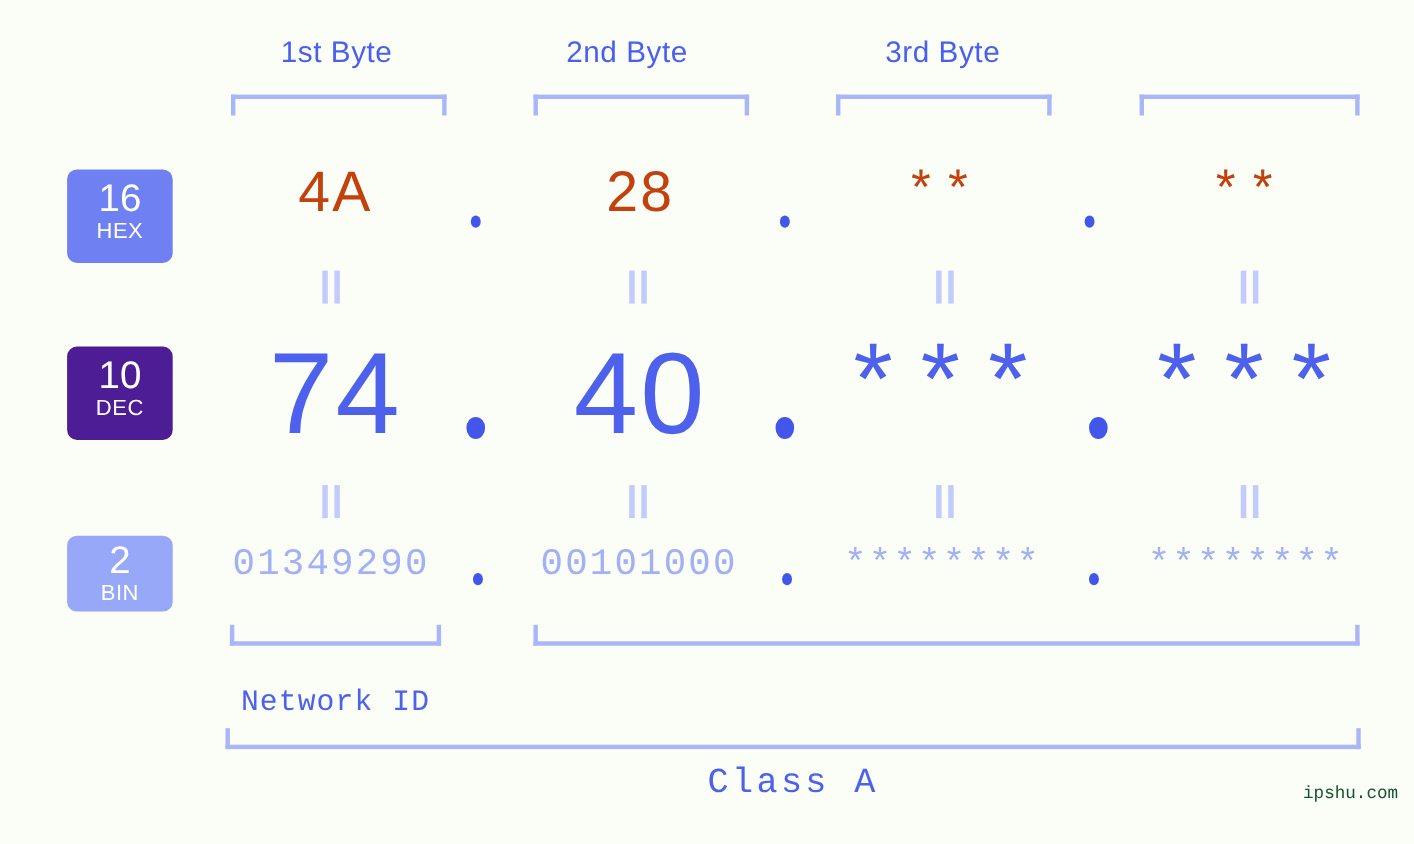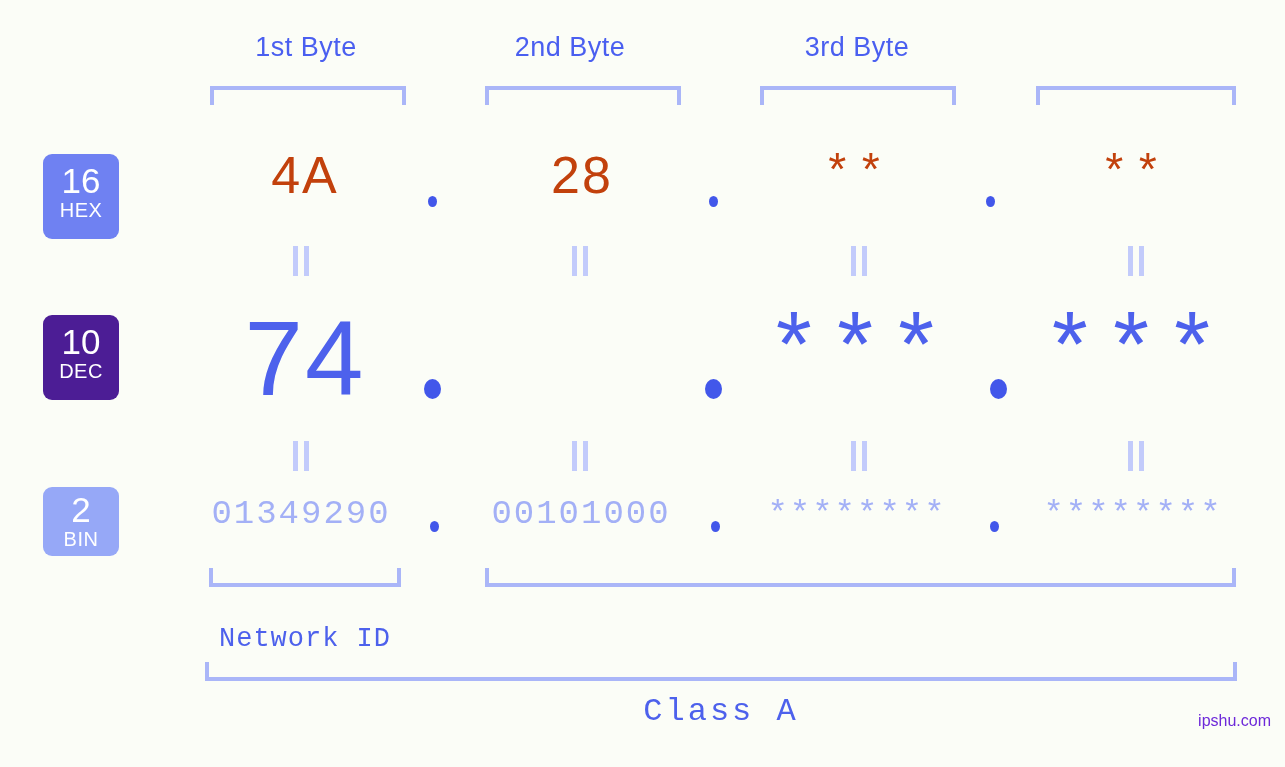--- a/index.html
+++ b/index.html
@@ -39,22 +39,22 @@
     height:19px;
     border-bottom:4px solid #aab6f8;
     border-left:4px solid #aab6f8;
     border-right:4px solid #aab6f8;
     box-sizing:border-box;
   }
 
   
   .badge{
     position:absolute;
-    left:43px;
-    width:76px;
+    left:61px;
+    width:96px;
     border-radius:9px;
     color:#ffffff;
     text-align:center;
     box-sizing:border-box;
     font-family:"Liberation Sans", sans-serif;
   }
   .badge .num{
     display:block;
     font-size:35px;
     line-height:37px;
@@ -183,23 +183,23 @@
     color:#4d61ec;
     letter-spacing:3px;
     white-space:nowrap;
   }
 
   
   .watermark{
     position:absolute;
     right:14px;
     top:712px;
-    font-family:Liberation Sans, sans-serif;
+    font-family:Liberation Mono, monospace;
     font-size:16px;
-    color:#6d28d9;
+    color:#14532d;
     letter-spacing:0px;
   }
 </style>
 </head>
 <body>
 
 <div class="stage">
 
   <div class="byte-label" style="left:176px;">1st Byte</div>
   <div class="byte-label" style="left:440px;">2nd Byte</div>
@@ -243,20 +243,21 @@
       <i class="a"></i>
       <i class="b"></i>
     </div>
   <div class="eqmark" style="left:1126px;top:246px;">
       <i class="a"></i>
       <i class="b"></i>
     </div>
 
   <div class="dec-cell" style="left:155px;">74</div>
   <div class="dec-dot" style="left:424px;"></div>
+  <div class="dec-cell" style="left:432px;">40</div>
   <div class="dec-dot" style="left:705px;"></div>
   <div class="dec-cell stars" style="left:708px;">***</div>
   <div class="dec-dot" style="left:990px;"></div>
   <div class="dec-cell stars" style="left:984px;">***</div>
 
   <div class="eqmark" style="left:291px;top:441px;">
       <i class="a"></i>
       <i class="b"></i>
     </div>
   <div class="eqmark" style="left:570px;top:441px;">

